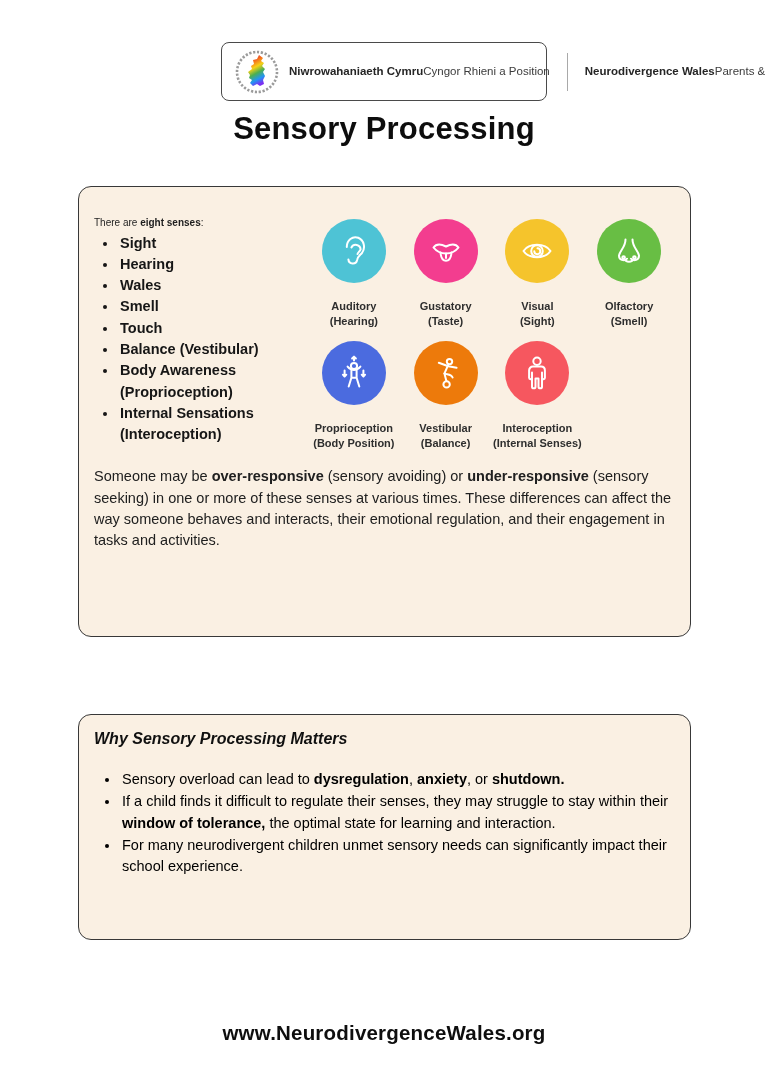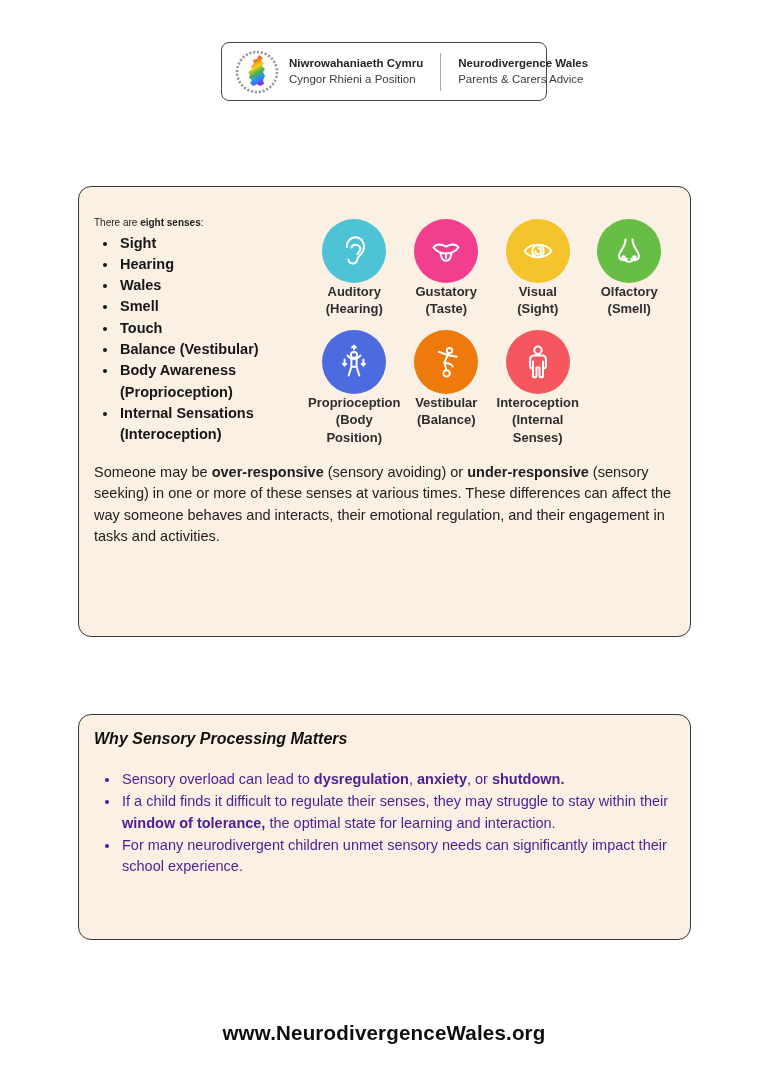--- a/index.html
+++ b/index.html
@@ -5,21 +5,21 @@
   * { margin:0; padding:0; box-sizing:border-box; }
   html,body { width:768px; height:1086px; background:#ffffff; }
   body { font-family:"Liberation Sans","DejaVu Sans",sans-serif; color:#1e1e1e; overflow:hidden; }
   .sheet { position:relative; width:768px; height:1086px; background:#ffffff; }
 
   
   .logo-box { position:absolute; top:42px; left:50%; transform:translateX(-50%);
     width:326px; height:59px; border:1.5px solid #4a4a4a; border-radius:8px;
     background:#fff; display:flex; align-items:center; padding:0 12px; gap:9px; }
   .logo-mark { width:46px; height:46px; flex:0 0 auto; }
-  .logo-col { display:flex; flex-direction:column; justify-content:space-between; line-height:1.32; }
+  .logo-col { display:flex; flex-direction:row; justify-content:space-between; line-height:1.32; }
   .logo-name { font-weight:bold; font-size:11.5px; color:#262626; white-space:nowrap; }
   .logo-sub  { font-size:11.5px; color:#3c3c3c; white-space:nowrap; }
   .logo-div  { width:1px; height:38px; background:#a9a9a9; margin:0 8px; flex:0 0 auto; }
 
   .page-title { position:absolute; top:111px; left:0; right:0; text-align:center;
     font-size:31px; font-weight:bold; letter-spacing:.2px; color:#0d0d0d; }
 
   
   .panel { position:absolute; left:78px; width:613px; background:#FAF0E3;
     border:1.5px solid #383838; border-radius:13px; padding:12px 15px 14px 15px; }
@@ -34,25 +34,25 @@
   .senses-lead { font-size:10px; line-height:1.45; margin-bottom:2px; }
   .senses-list { margin:0 0 0 24px; font-size:14.5px; font-weight:bold; line-height:1.47; color:#161616; }
   .senses-list li { padding-left:2px; }
 
   .senses-grid { flex:1; display:grid; grid-template-columns:repeat(4,1fr);
     row-gap:13px; margin-top:3px; align-content:start; }
   .sense { text-align:center; }
   .sense-circle { width:64px; height:64px; border-radius:50%; margin:0 auto;
     display:flex; align-items:center; justify-content:center; }
   .sense-circle svg { display:block; }
-  .sense-label { margin-top:0; font-size:13px; font-weight:bold; line-height:1.32; color:#2e2e2e; }
+  .sense-label { margin-top:16px; font-size:11px; font-weight:bold; line-height:1.32; color:#2e2e2e; }
 
   .respond-text { margin-top:16px; }
 
-  .why-list { margin:21px 0 0 26px; font-size:14.5px; line-height:1.47; color:#4c1d95; }
+  .why-list { margin:21px 0 0 26px; font-size:14.5px; line-height:1.47; color:#000000; }
   .why-list li { padding-left:2px; margin-bottom:1px; }
 
   .site-footer { position:absolute; top:1021px; left:0; right:0; text-align:center;
     font-size:20.5px; font-weight:bold; color:#0e0e0e; letter-spacing:.2px; }
 
   .icon-stroke { fill:none; stroke:#ffffff; stroke-width:2; stroke-linecap:round; stroke-linejoin:round; }
 </style>
 </head>
 <body>
 
@@ -77,20 +77,21 @@
       <div class="logo-name">Niwrowahaniaeth Cymru</div>
       <div class="logo-sub">Cyngor Rhieni a Position</div>
     </div>
     <div class="logo-div"></div>
     <div class="logo-col">
       <div class="logo-name">Neurodivergence Wales</div>
       <div class="logo-sub">Parents &amp; Carers Advice</div>
     </div>
   </div>
 
+  <div class="page-title">Sensory Processing</div>
 
   <div class="panel panel-what">
 
     <div class="senses-row">
       <div class="senses-left">
         <p class="senses-lead"><span>There are </span><span class="b">eight senses</span><span>:</span></p>
         <ul class="senses-list">
           <li>Sight</li>
           <li>Hearing</li>
           <li>Wales</li>

